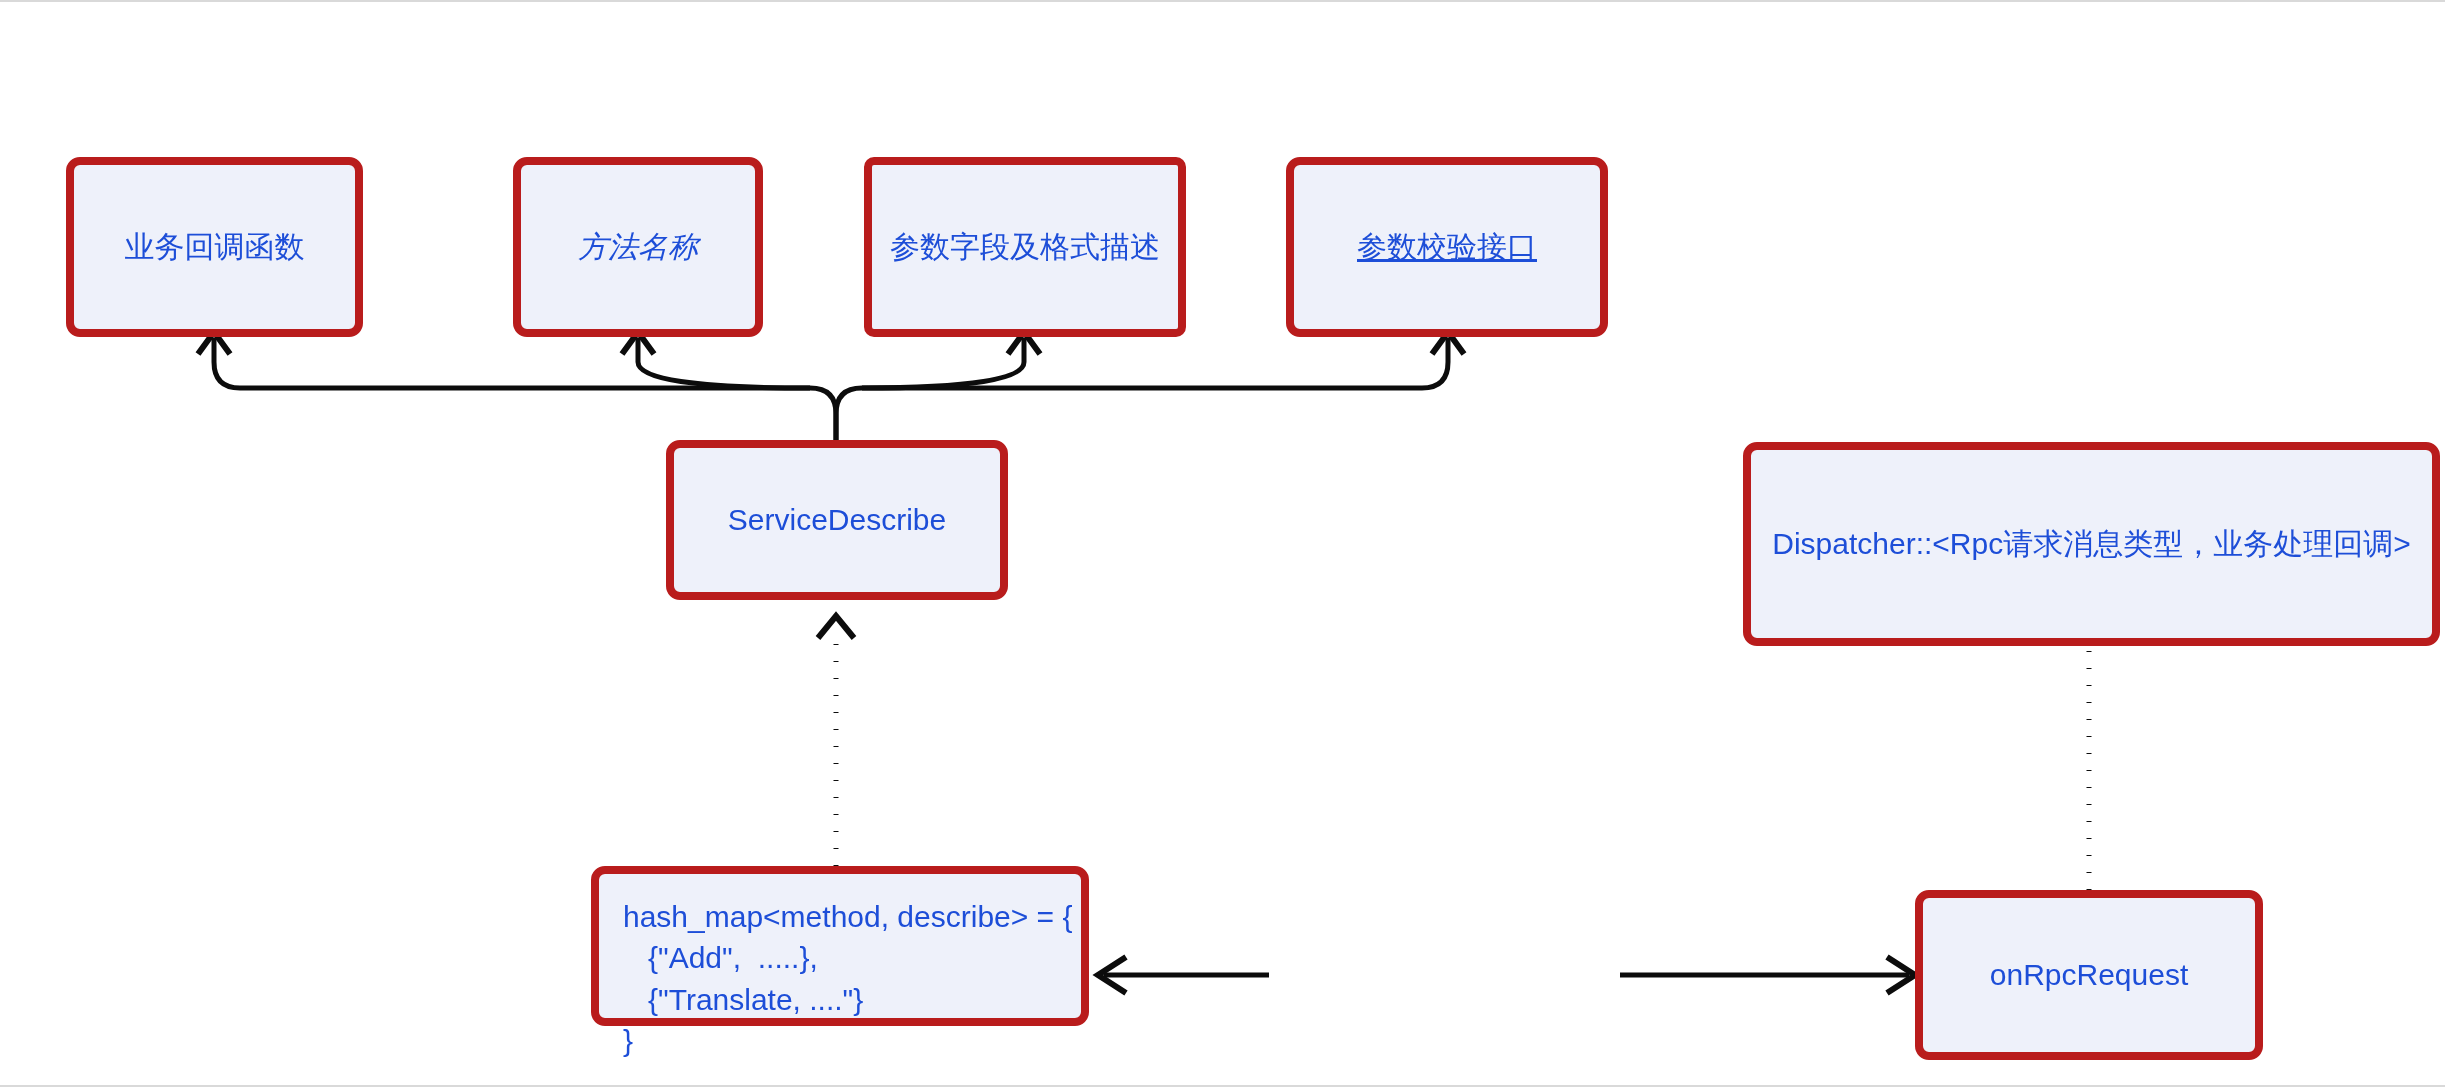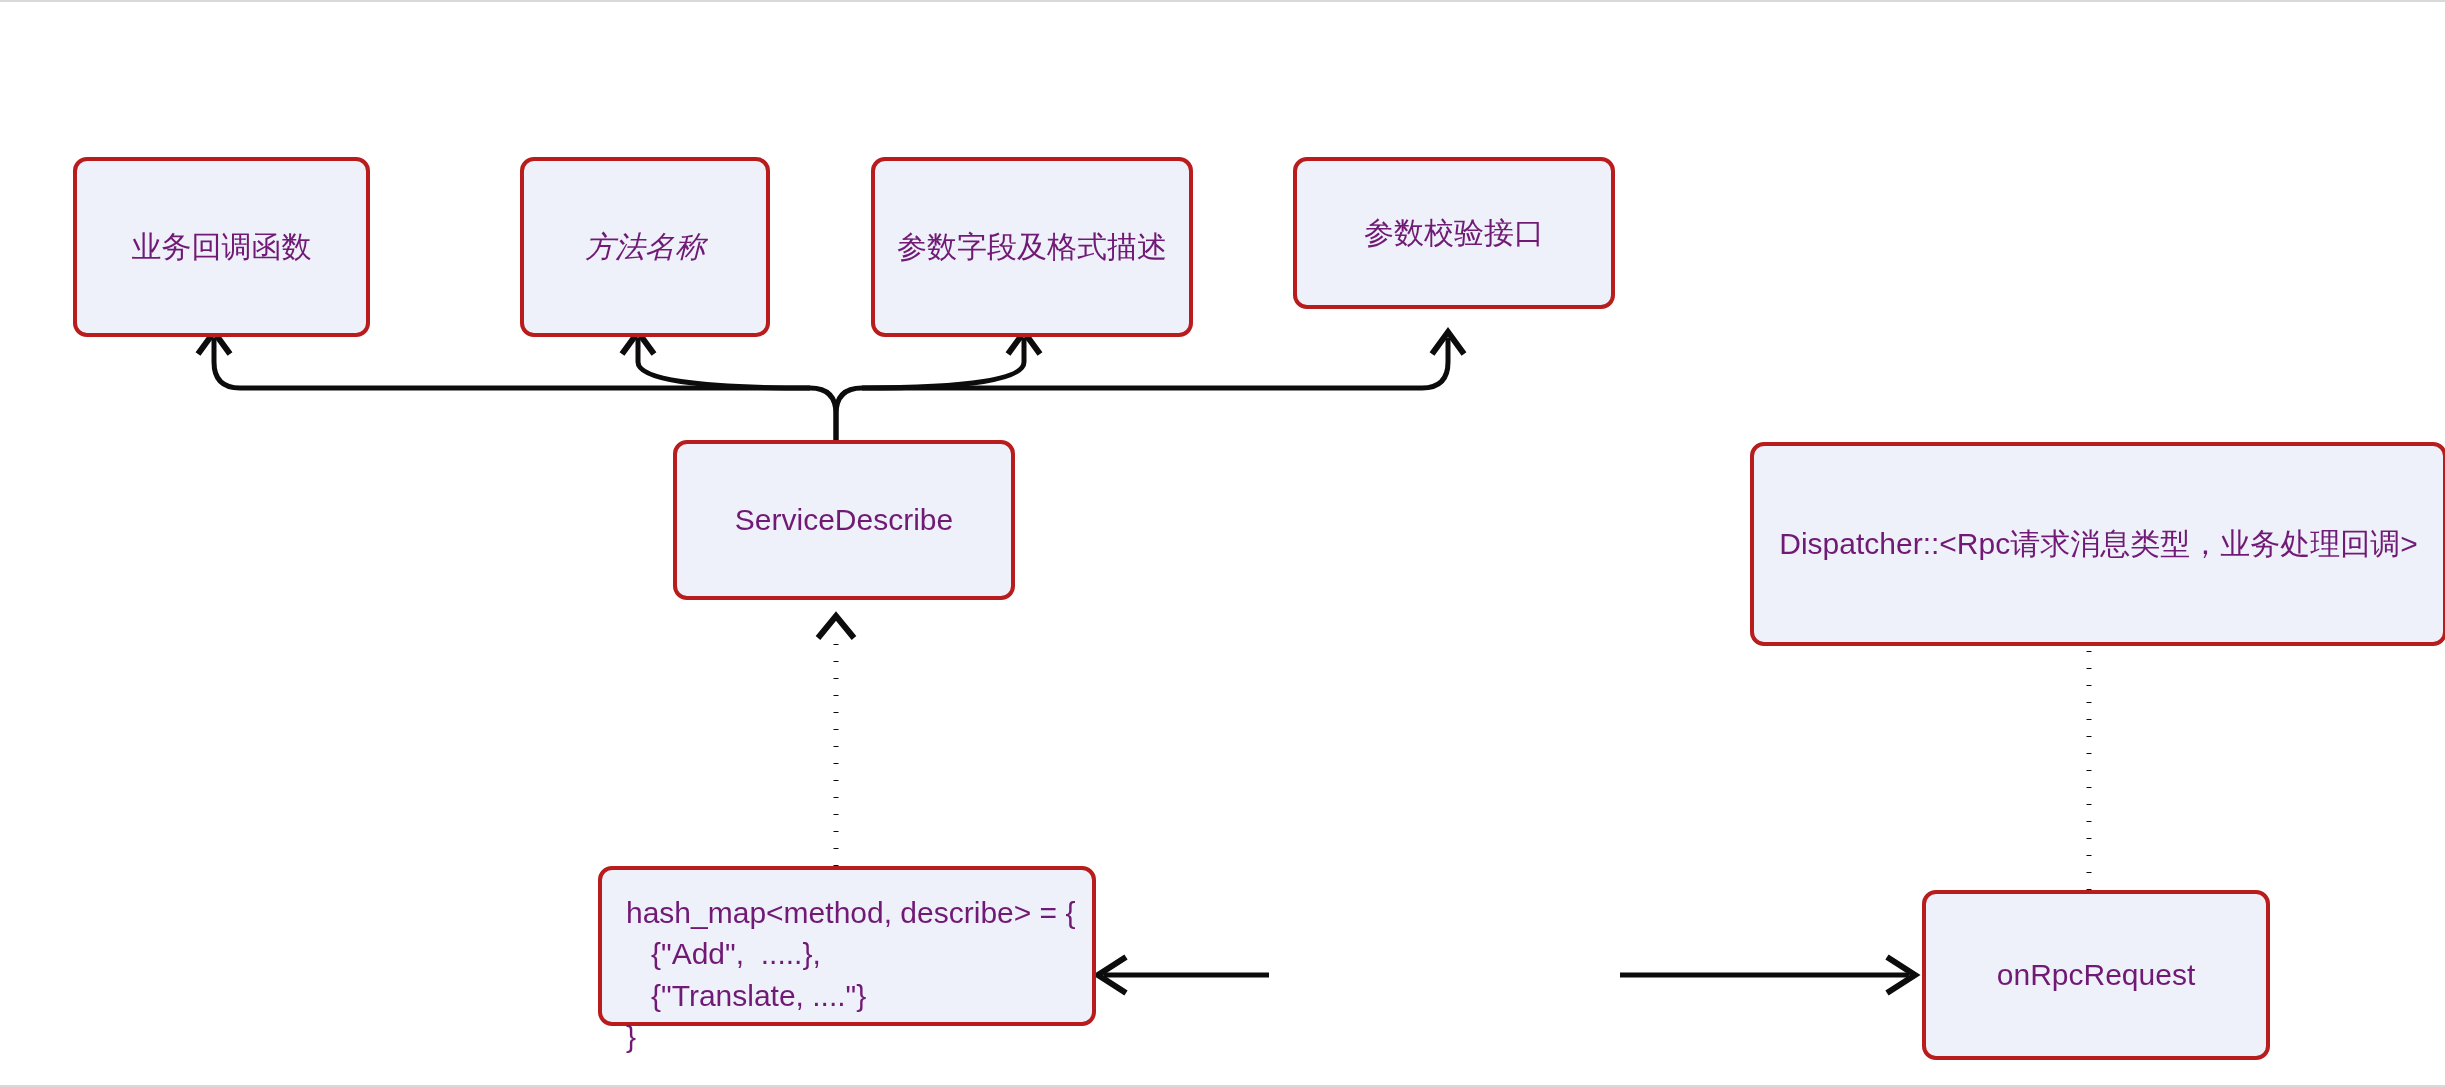--- a/index.html
+++ b/index.html
@@ -14,33 +14,32 @@
     background: #ffffff;
     border-top: 2px solid #d9d9d9;
     border-bottom: 2px solid #d9d9d9;
     box-sizing: border-box;
     overflow: hidden;
     font-family: "Liberation Sans", "DejaVu Sans", sans-serif;
   }
   .node {
     position: absolute;
     background: #eef1fa;
-    border: 4px solid #b91c1c;
+    border: 8px solid #b91c1c;
     border-radius: 14px;
     box-sizing: border-box;
     display: flex;
     align-items: center;
     justify-content: center;
-    color: #701a75;
+    color: #1d4ed8;
     font-size: 30px;
     line-height: 1.35;
     text-align: center;
     white-space: pre;
     z-index: 3;
-    margin-left: 7px;
   }
   .node.code {
     align-items: flex-start;
     justify-content: flex-start;
     text-align: left;
     padding: 22px 24px;
     font-size: 30px;
     line-height: 1.38;
   }
   svg.edges {
@@ -107,25 +106,25 @@
   </svg>
 
   <div class="node" style="left:66px; top:155px; width:297px; height:180px;">
     <span>业务回调函数</span>
   </div>
 
   <div class="node" style="left:513px; top:155px; width:250px; height:180px;font-style:italic;">
     <span>方法名称</span>
   </div>
 
-  <div class="node" style="left:864px; top:155px; width:322px; height:180px;">
+  <div class="node" style="left:864px; top:155px; width:322px; height:180px;border-radius:10px;">
     <span>参数字段及格式描述</span>
   </div>
 
-  <div class="node" style="left:1286px; top:155px; width:322px; height:152px;">
+  <div class="node" style="left:1286px; top:155px; width:322px; height:180px;text-decoration:underline;">
     <span>参数校验接口</span>
   </div>
 
   <div class="node" style="left:666px; top:438px; width:342px; height:160px;">
     <span>ServiceDescribe</span>
   </div>
 
   <div class="node" style="left:1743px; top:440px; width:697px; height:204px;">
     <span>Dispatcher::&lt;Rpc请求消息类型，业务处理回调&gt;</span>
   </div>

